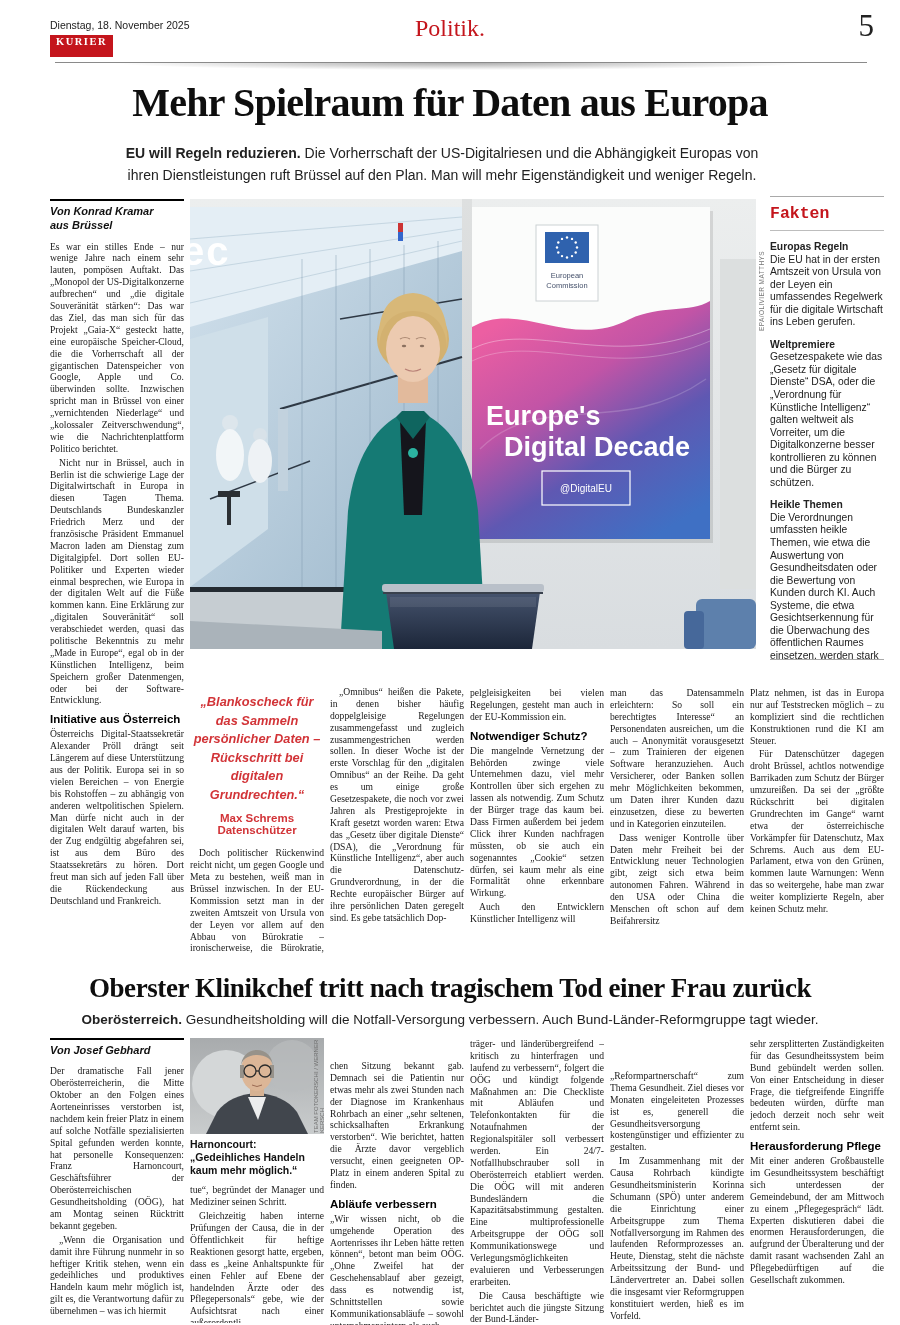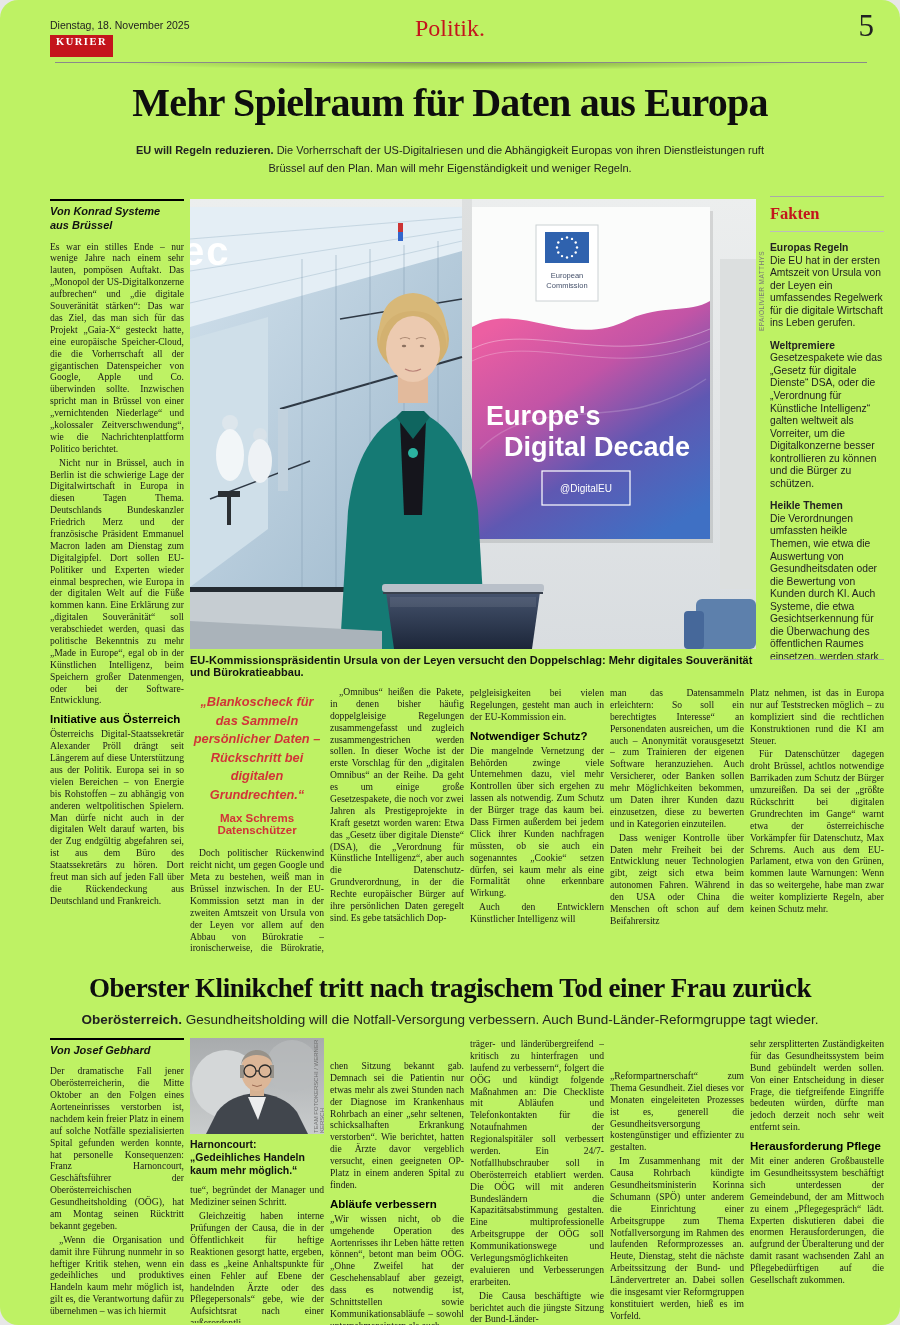--- a/index.html
+++ b/index.html
@@ -1,32 +1,32 @@
 <!DOCTYPE html>
 <html lang="de"><head>
 <meta charset="utf-8">
 <style>
   html,body{margin:0;padding:0;background:#e7e7e7;}
-  .page{position:relative;width:900px;height:1325px;margin:0 auto;background:#bef264;overflow:hidden;
-        font-family:"Liberation Serif",serif;color:#1b1b1b;border-radius:18px;}
+  .page{position:relative;width:900px;height:1325px;margin:0 auto;background:#ffffff;overflow:hidden;
+        font-family:"Liberation Serif",serif;color:#1b1b1b;}
   
   .hdr-date{position:absolute;left:50px;top:19px;font-family:"Liberation Sans",sans-serif;font-size:10.5px;color:#222;}
   .brand{position:absolute;left:50px;top:35px;background:#c4151c;color:#fff;font-family:"Liberation Serif",serif;
          font-weight:700;font-size:10.5px;letter-spacing:1.5px;padding:1px 6px 10px;}
   .section-title{position:absolute;left:0;right:0;top:15px;text-align:center;color:#c4151c;
          font-family:"Liberation Serif",serif;font-size:24px;}
   .page-num{position:absolute;right:26px;top:8px;font-family:"Liberation Serif",serif;font-size:31px;color:#222;}
   .rule{position:absolute;top:62px;left:55px;width:812px;}
   .rule .ln{height:1px;background:#8a8a8a;}
   .rule .sh{height:9px;background:radial-gradient(ellipse 55% 100% at 50% 0%, rgba(0,0,0,.32), rgba(0,0,0,0) 78%);}
   
   .a1-headline{position:absolute;left:0;right:0;top:82px;text-align:center;font-family:"Liberation Serif",serif;
         font-weight:700;font-size:40px;letter-spacing:-0.8px;color:#0e0e0e;line-height:1.05;}
-  .a1-subhead{position:absolute;left:118px;width:664px;top:142px;text-align:center;
-        font-family:"Liberation Sans",sans-serif;font-size:11px;line-height:1.6;color:#222;}
+  .a1-subhead{position:absolute;left:110px;width:664px;top:142px;text-align:center;
+        font-family:"Liberation Sans",sans-serif;font-size:14px;line-height:1.6;color:#222;}
   .a1-subhead b{font-weight:700;}
   
   .bt p{margin:0 0 3px;text-align:justify;font-size:9.6px;line-height:1.24;color:#191919;}
   .bt p.ind{text-indent:9px;margin-top:-1px;}
   .byline{border-top:2px solid #000;font-family:"Liberation Sans",sans-serif;font-weight:700;font-style:italic;
         font-size:11px;line-height:1.3;padding-top:3px;margin-bottom:8px;color:#111;}
   .colhead{font-family:"Liberation Sans",sans-serif;font-weight:700;font-size:11.5px;margin:7px 0 3px;color:#000;}
   .a1-left{position:absolute;left:50px;top:199px;width:134px;height:753px;overflow:hidden;}
   .lc{position:absolute;top:687px;width:134px;height:267px;overflow:hidden;}
   .lc1{left:190px;} .lc2{left:330px;} .lc3{left:470px;} .lc4{left:610px;} .lc5{left:750px;}
@@ -38,21 +38,21 @@
   
   .a1-photo{position:absolute;left:190px;top:199px;width:566px;height:379px;}
   .vcred{position:absolute;writing-mode:vertical-rl;transform:rotate(180deg);
         font-family:"Liberation Sans",sans-serif;font-size:6.5px;color:#777;letter-spacing:.4px;}
   .cr1{left:758px;top:201px;height:130px;}
   .a1-caption{position:absolute;left:190px;top:654px;width:578px;font-family:"Liberation Sans",sans-serif;
         font-weight:700;font-size:11px;color:#111;}
   
   .fakten{position:absolute;left:770px;top:196px;width:114px;height:462px;overflow:hidden;
         border-top:1px solid #a9a9a9;border-bottom:1px solid #a9a9a9;}
-  .fakten h3{color:#c4151c;font-family:Liberation Serif, serif;font-weight:700;font-size:16.5px;
+  .fakten h3{color:#c4151c;font-family:Liberation Mono, monospace;font-weight:700;font-size:16.5px;
         margin:7px 0 0;padding-bottom:7px;border-bottom:1px solid #bdbdbd;}
   .fk-item{font-family:"Liberation Sans",sans-serif;font-size:10.3px;line-height:1.22;color:#222;margin-top:10px;}
   .fk-item .fk-t{font-weight:700;display:block;}
   
   .a2-headline{position:absolute;left:0;right:0;top:973px;text-align:center;font-family:"Liberation Serif",serif;
         font-weight:700;font-size:27px;letter-spacing:-0.4px;color:#0e0e0e;}
   .a2-subhead{position:absolute;left:0;right:0;top:1012px;text-align:center;
         font-family:"Liberation Sans",sans-serif;font-size:13.5px;color:#222;}
   .a2-subhead b{font-weight:700;}
   .c2{position:absolute;top:1038px;width:134px;height:285px;overflow:hidden;}
@@ -76,21 +76,21 @@
   <div class="rule">
       <div class="ln"></div>
       <div class="sh"></div>
     </div>
 
   <div class="a1-headline">Mehr Spielraum für Daten aus Europa</div>
   <div class="a1-subhead"><b>EU will Regeln reduzieren.</b><span> Die Vorherrschaft der US-Digitalriesen und die Abhängigkeit Europas von ihren Dienstleistungen ruft Brüssel auf den Plan. Man will mehr Eigenständigkeit und weniger Regeln.</span></div>
 
   <div class="a1-left bt">
     <div class="byline">
-      <div>Von Konrad Systeme</div>
+      <div>Von Konrad Kramar</div>
       <div>aus Brüssel</div>
     </div>
     <p>Es war ein stilles Ende – nur wenige Jahre nach einem sehr lauten, pompösen Auftakt. Das „Monopol der US-Digitalkonzerne aufbrechen“ und „die digitale Souveränität stärken“: Das war das Ziel, das man sich für das Projekt „Gaia-X“ gesteckt hatte, eine europäische Speicher-Cloud, die die Vorherrschaft all der gigantischen Datenspeicher von Google, Apple und Co. überwinden sollte. Inzwischen spricht man in Brüssel von einer „vernichtenden Niederlage“ und „kolossaler Zeitverschwendung“, wie die Nachrichtenplattform Politico berichtet.</p>
     <p class="ind">Nicht nur in Brüssel, auch in Berlin ist die schwierige Lage der Digitalwirtschaft in Europa in diesen Tagen Thema. Deutschlands Bundeskanzler Friedrich Merz und der französische Präsident Emmanuel Macron laden am Dienstag zum Digitalgipfel. Dort sollen EU-Politiker und Experten wieder einmal besprechen, wie Europa in der digitalen Welt auf die Füße kommen kann. Eine Erklärung zur „digitalen Souveränität“ soll verabschiedet werden, quasi das politische Bekenntnis zu mehr „Made in Europe“, egal ob in der Künstlichen Intelligenz, beim Speichern großer Datenmengen, oder bei der Software-Entwicklung.</p>
     <div class="colhead">Initiative aus Österreich</div>
     <p>Österreichs Digital-Staatssekretär Alexander Pröll drängt seit Längerem auf diese Unterstützung aus der Politik. Europa sei in so vielen Bereichen – von Energie bis Rohstoffen – zu abhängig von anderen weltpolitischen Spielern. Man dürfe nicht auch in der digitalen Welt darauf warten, bis der Zug endgültig abgefahren sei, ist aus dem Büro des Staatssekretärs zu hören. Dort freut man sich auf jeden Fall über die Rückendeckung aus Deutschland und Frankreich.</p>
   </div>
 
   <div class="a1-photo">
     <svg width="566" height="450" viewBox="0 0 566 450">
@@ -207,21 +207,20 @@
       <g>
         <path d="M0,422 L192,432 L192,450 L0,450 Z" fill="#aab3ba"></path>
         <path d="M196,393 L350,393 L342,450 L204,450 Z" fill="url(#pg)"></path>
         <rect x="192" y="385" width="162" height="8" rx="3" fill="#b9c0c9"></rect>
         <rect x="193" y="393" width="160" height="2" fill="#39414d"></rect>
         <rect x="200" y="398" width="146" height="10" fill="rgba(255,255,255,0.08)"></rect>
       </g>
     </svg>
   </div>
   <div class="vcred cr1">EPA/OLIVIER MATTHYS</div>
-  <div class="a1-caption">EU-Kommissionspräsidentin Ursula von der Leyen versucht den Doppelschlag: Mehr digitales Souveränität und Bürokratieabbau.</div>
 
   <div class="fakten">
     <h3>Fakten</h3>
     <div class="fk-item">
       <span class="fk-t">Europas Regeln</span>
       <span>Die EU hat in der ersten Amtszeit von Ursula von der Leyen ein umfassendes Regelwerk für die digitale Wirtschaft ins Leben gerufen.</span>
     </div>
     <div class="fk-item">
       <span class="fk-t">Weltpremiere</span>
       <span>Gesetzespakete wie das „Gesetz für digitale Dienste“ DSA, oder die „Verordnung für Künstliche Intelligenz“ galten weltweit als Vorreiter, um die Digitalkonzerne besser kontrollieren zu können und die Bürger zu schützen.</span>

